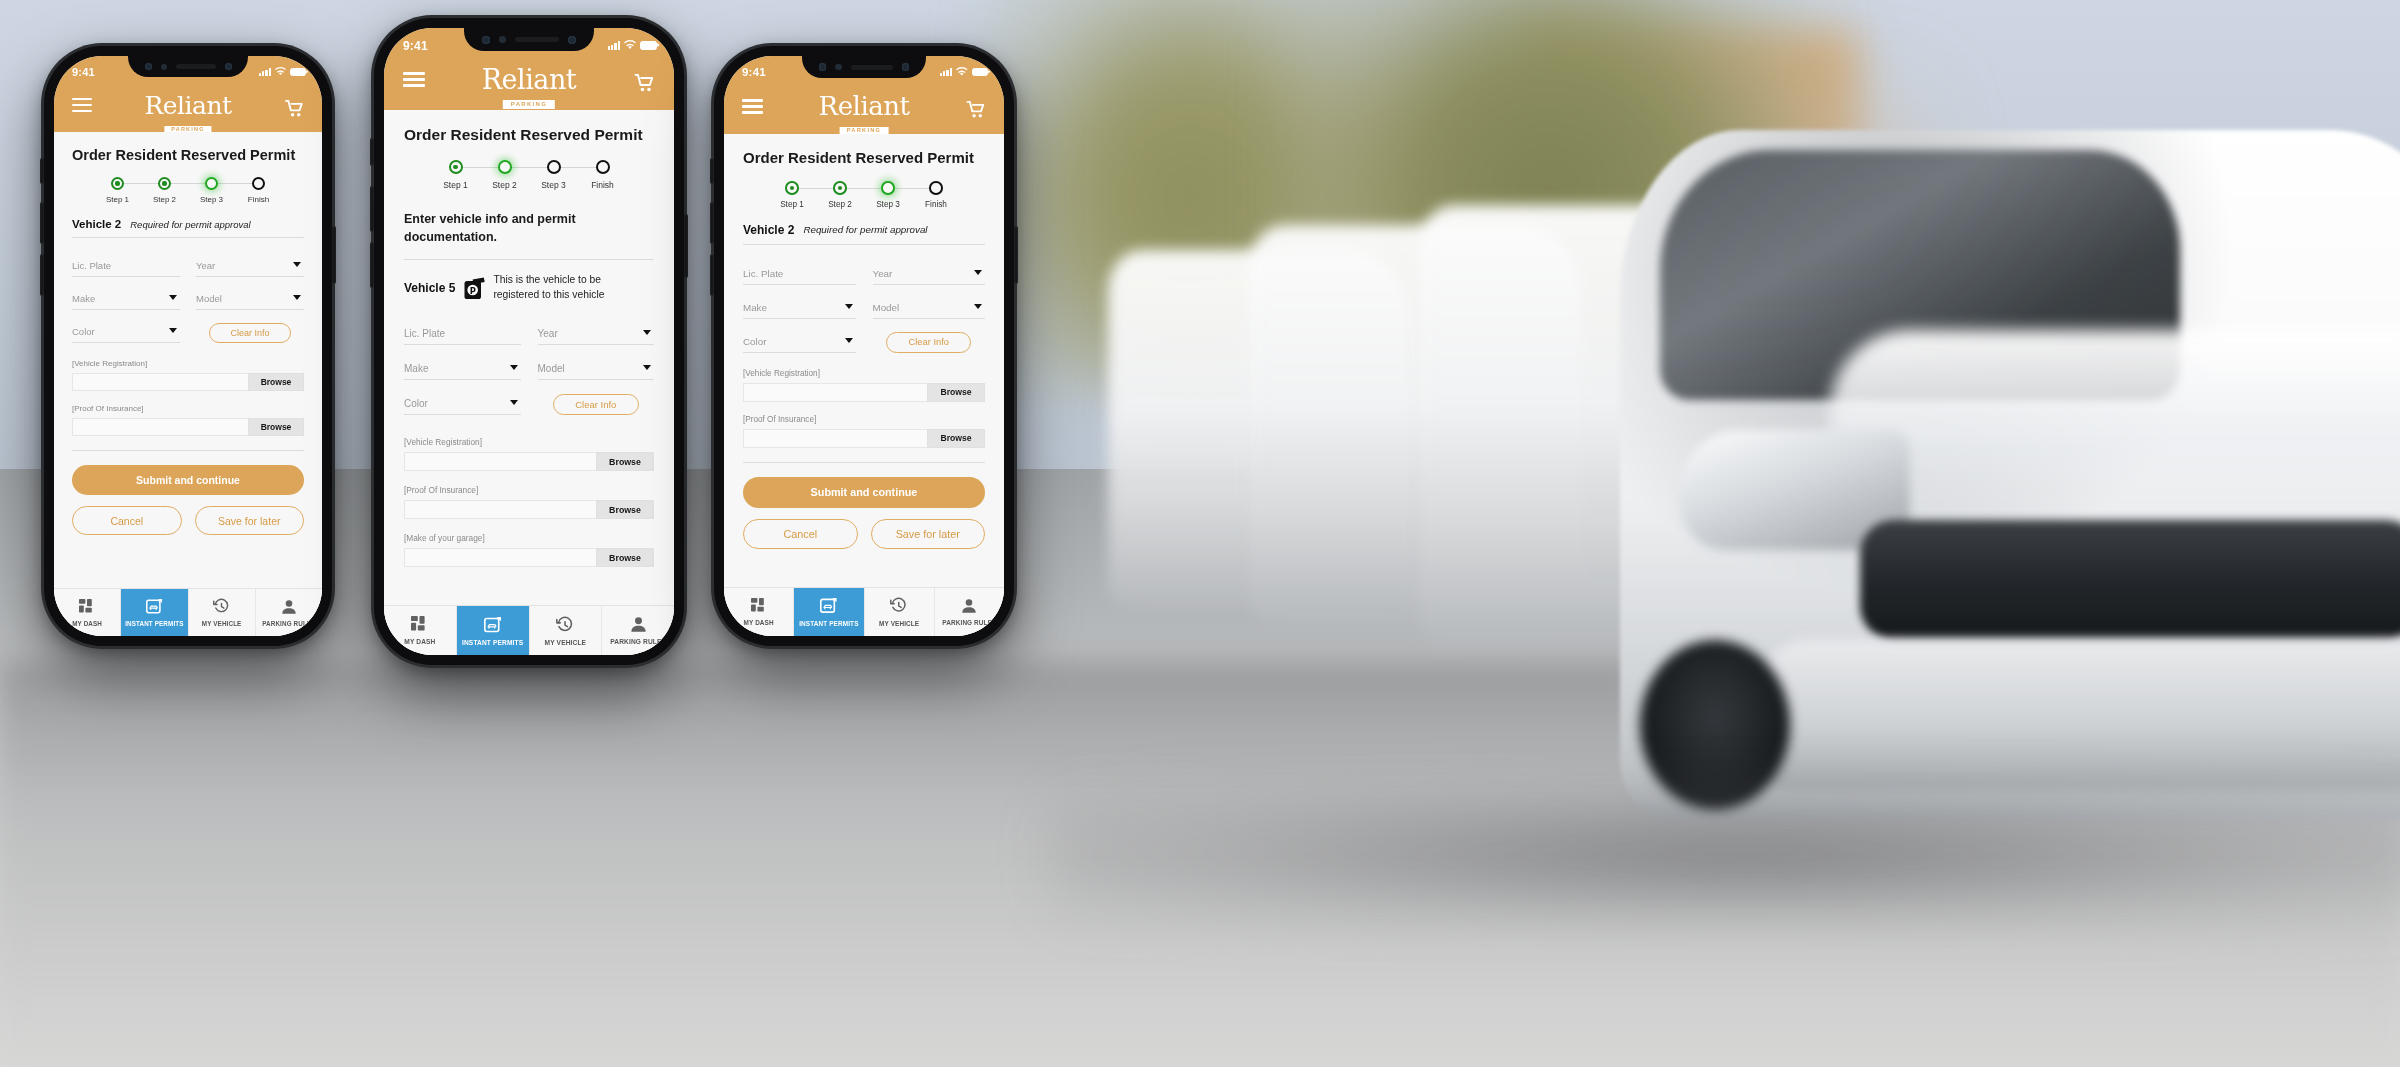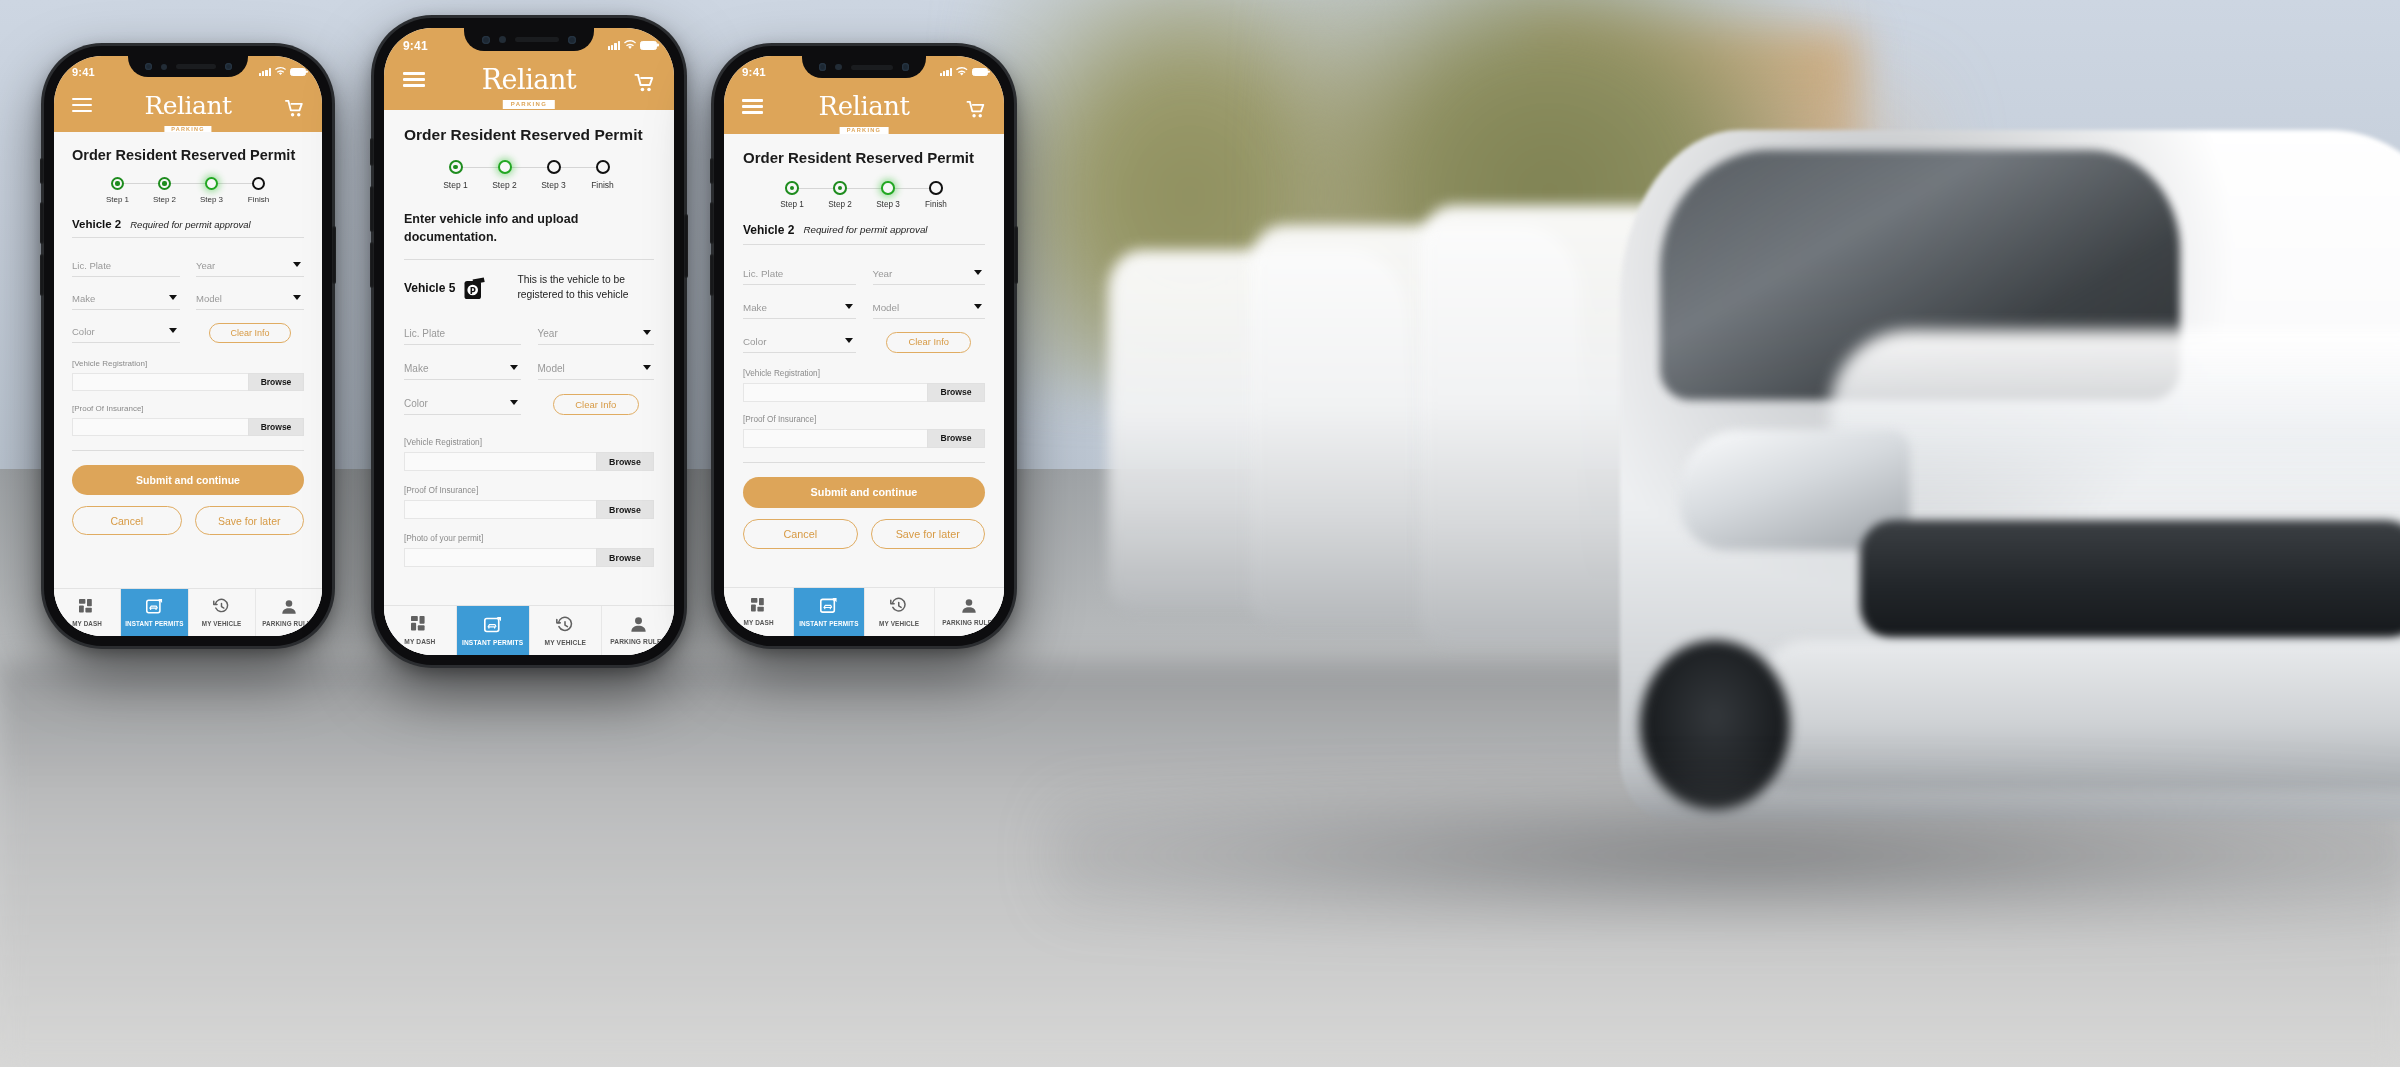--- a/index.html
+++ b/index.html
@@ -210,21 +210,21 @@
   .step-line { background: #d5d5d5; position: absolute; z-index: 1; }
   .step-label { color: #333; white-space: nowrap; }
 
   .lead { font-weight: 700; color: #1a1a1a; }
   .hr { height: 1px; background: #dcdcdc; }
 
   
   .veh-row { display: flex; align-items: center; }
   .veh-title { font-weight: 700; color: #111; }
   .veh-note { color: #222; font-style: italic; }
-  .veh-note2 { color: #222; margin-left: 24px; }
+  .veh-note2 { color: #222; }
 
   .picon { position: relative; display: inline-block; }
 
   
   .frow { display: flex; }
   .fld { position: relative; border-bottom: 1px solid #dcdcdc; }
   .fld .ph { color: #999; position: absolute; left: 0; bottom: 5px; white-space: nowrap; }
   .caret {
     position: absolute; right: 3px; bottom: 9px;
     width: 0; height: 0; border-left: 4.5px solid transparent;
@@ -541,21 +541,21 @@
           <div class="step-line" style="left:50%; top:7px; width:100%; height:1.4px;"></div>
           <div class="step-dot todo" style="width:14px;height:14px;border:2.5px solid #111;"></div>
           <div class="step-label" style="font-size:8.5px; margin-top:6px;">Step 3</div>
         </div>
         <div class="step" style="width:49px;">
           <div class="step-dot todo" style="width:14px;height:14px;border:2.5px solid #111;"></div>
           <div class="step-label" style="font-size:8.5px; margin-top:6px;">Finish</div>
         </div>
       </div>
 
-      <div class="lead" style="font-size:12.5px; line-height:1.45; margin:20px 34px 0 20px;">Enter vehicle info and upload documentation.</div>
+      <div class="lead" style="font-size:12.5px; line-height:1.45; margin:20px 34px 0 20px;">Enter vehicle info and permit documentation.</div>
       <div class="hr" style="margin:13px 20px 0 20px;"></div>
 
       <div class="veh-row" style="margin:13px 20px 0 20px; align-items:flex-start;">
         <span class="veh-title" style="font-size:12px; margin-top:8px;">Vehicle 5</span>
         <span class="picon" style="margin:4px 8px 0 9px;">
           <svg width="21" height="23" viewBox="0 0 21 23">
             <rect x="0.5" y="4" width="16.5" height="18" rx="2.6" fill="#111"></rect>
             <path d="M8.6 2.4 19.8 0.4l.9 4.6-11.2 2z" fill="#111"></path>
             <circle cx="8.7" cy="13" r="5.3" fill="#fff"></circle>
             <text x="8.7" y="16.6" font-family="DejaVu Sans, sans-serif" font-size="8.4" font-weight="700" fill="#111" text-anchor="middle">P</text>
@@ -608,21 +608,21 @@
 
       <div style="margin:14px 20px 0 20px;">
         <div class="upl-label" style="font-size:8.3px;">[Proof Of Insurance]</div>
         <div class="upl" style="margin-top:5px; height:19px;">
           <div class="upl-in"></div>
           <div class="upl-btn" style="width:58px; font-size:8.8px;">Browse</div>
         </div>
       </div>
 
       <div style="margin:14px 20px 0 20px;">
-        <div class="upl-label" style="font-size:8.3px;">[Photo of your permit]</div>
+        <div class="upl-label" style="font-size:8.3px;">[Make of your garage]</div>
         <div class="upl" style="margin-top:5px; height:19px;">
           <div class="upl-in"></div>
           <div class="upl-btn" style="width:58px; font-size:8.8px;">Browse</div>
         </div>
       </div>
     </div>
 
     <div class="botnav" style="height:50px;">
       <div class="nav-item">
         <span class="nav-ico">

